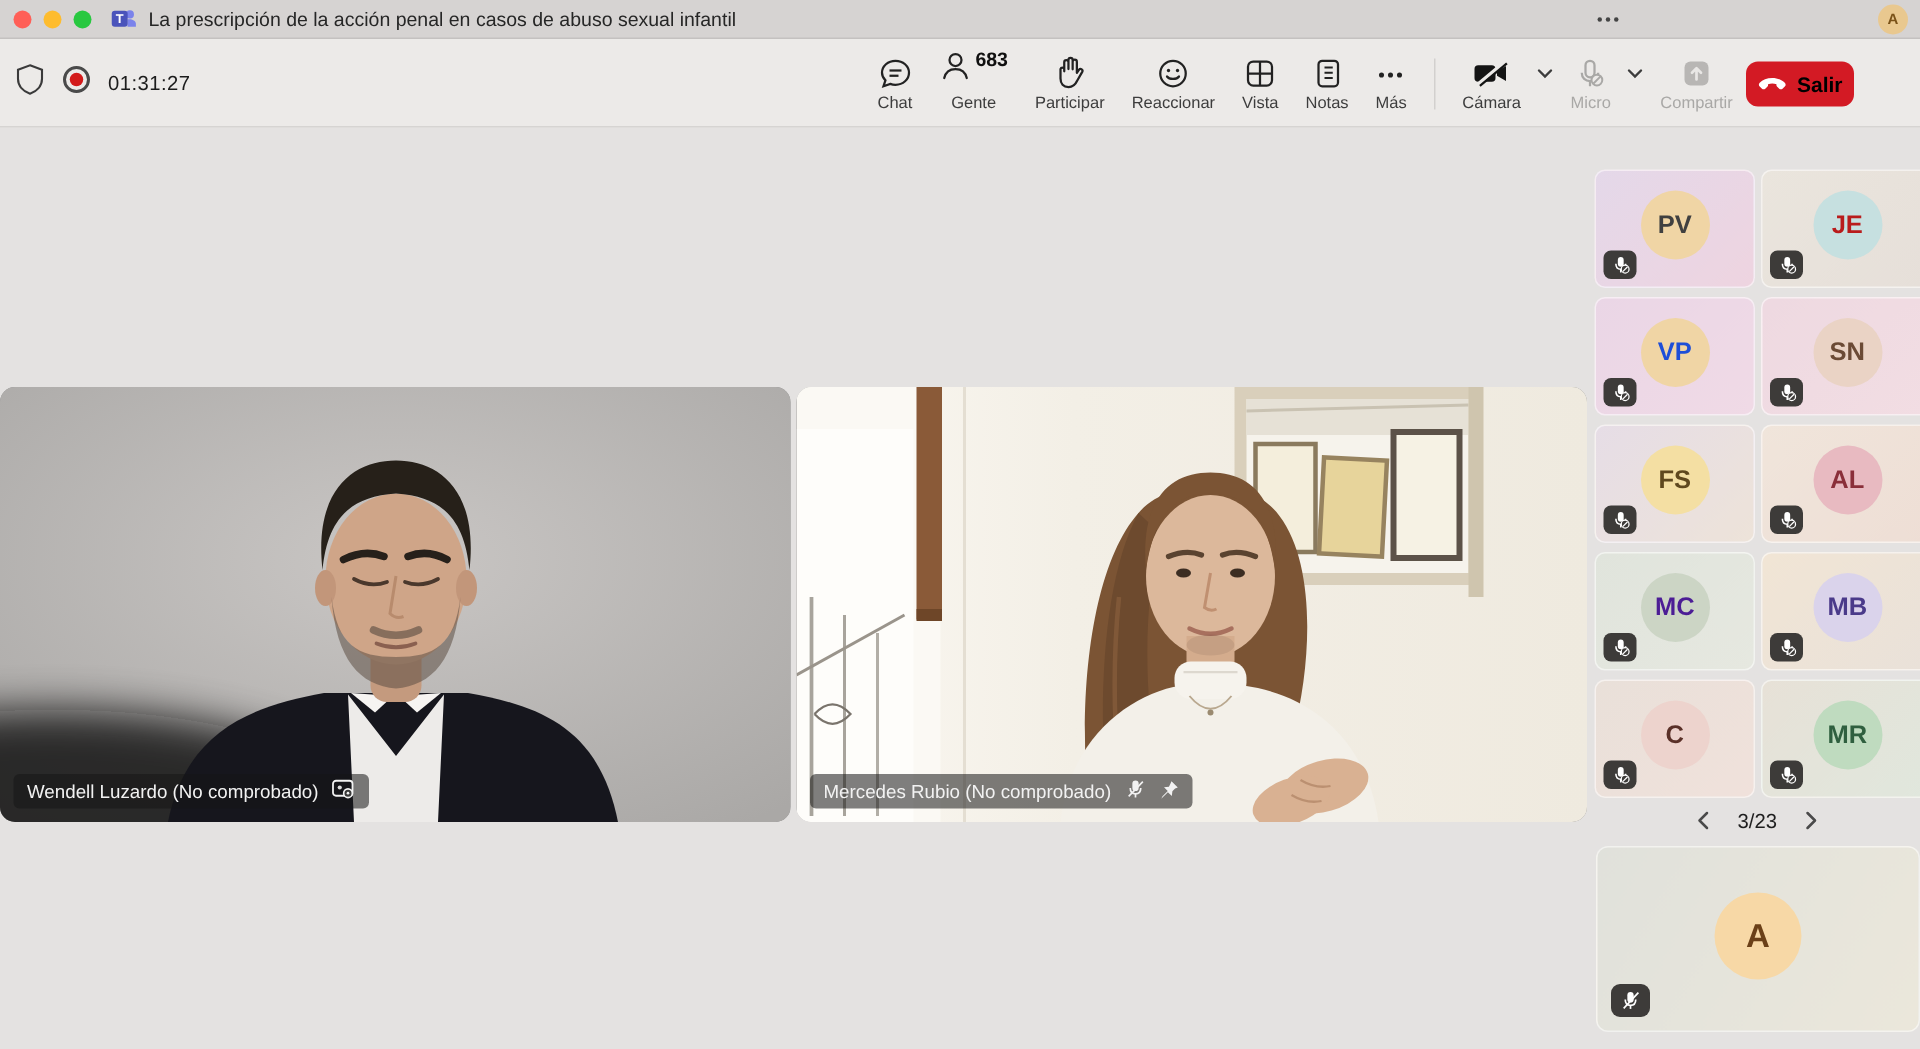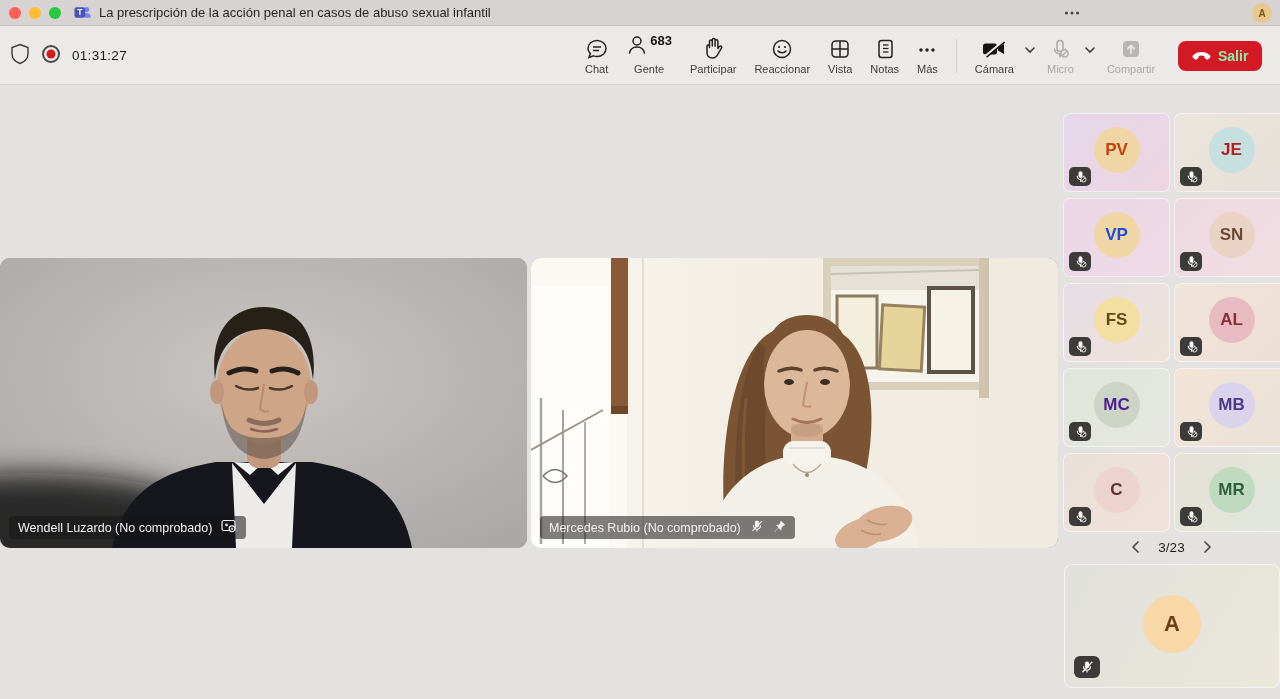--- a/index.html
+++ b/index.html
@@ -27,22 +27,22 @@
   .tool-btns { position:absolute; left:576px; top:0; height:59px; display:flex; align-items:center; }
   .tbtn { display:flex; flex-direction:column; align-items:center; justify-content:center; padding:4px 9px; cursor:default; }
   .ticon { height:24px; display:flex; align-items:flex-end; justify-content:center; }
   .tlabel { font-size:11px; color:#3d3d3d; margin-top:3px; white-space:nowrap; }
   .tlabel.dis { color:#a9a8a6; }
   .gente-row { display:flex; align-items:flex-start; }
   .count { font-weight:bold; font-size:13px; color:#101010; margin-left:2px; line-height:14px; }
   .vdivider { width:1px; height:34px; background:#d2d0ce; margin:0 9px; }
   .devgroup { display:flex; align-items:center; }
   .chev { margin:0 2px 14px 1px; }
-  .leave-btn { margin-left:14px; width:84px; height:30px; border-radius:8px; background:#d31a24;
-    color:#86efac; font-weight:bold; font-size:14px; display:flex; align-items:center; justify-content:center; gap:7px; }
+  .leave-btn { width:72px; height:30px; border-radius:8px; background:#d31a24;
+    color:#000000; font-weight:bold; font-size:14px; display:flex; align-items:center; justify-content:center; gap:7px; }
 
   
   .video { position:absolute; top:258px; height:290px; border-radius:10px; overflow:hidden; background:#888; }
   .video svg.scene { display:block; width:100%; height:100%; }
   #video-left { left:0; width:527px; }
   #video-right { left:531px; width:527px; }
   .name-pill { position:absolute; left:9px; bottom:9px; height:23px; border-radius:4px;
     background:rgba(22,22,22,0.55); display:flex; align-items:center; gap:9px; padding:0 9px;
     color:#f2f2f2; font-size:12.5px; white-space:nowrap; }
 
@@ -364,21 +364,21 @@
     <span>
       <svg width="13" height="13" viewBox="0 0 13 13">
           <path d="M8 0.8 L12.2 5 L10.4 5.7 L8.6 7.5 L8.2 10.7 L5.6 8.1 L2 11.7 L1.2 12.5 L2 10.9 L5.5 7.4 L3 4.9 L6.3 4.5 L7.2 2.6 Z" fill="#f2f2f2"></path>
         </svg>
     </span>
   </div>
 </div>
 
 <div class="pgrid">
     <div class="ptile" style="background: linear-gradient(135deg, rgb(228, 216, 233), rgb(238, 212, 224));">
-    <div class="pcircle" style="background: rgb(240, 213, 165); color: #c2410c;">PV</div>
+    <div class="pcircle" style="background: rgb(240, 213, 165); color: #404040;">PV</div>
     <div class="mic-badge">
       <svg width="13" height="13" viewBox="0 0 20 20">
           <rect x="7" y="2" width="6" height="10" rx="3" fill="#fff"></rect>
           <path d="M5 9 C5 12.6 7.2 14.6 10 14.6 C12.8 14.6 15 12.6 15 9" stroke="#fff" stroke-width="1.6" fill="none"></path>
           <line x1="10" y1="14.6" x2="10" y2="18" stroke="#fff" stroke-width="1.6"></line>
           <circle cx="14.5" cy="14.5" r="4" fill="#3d3b39" stroke="#fff" stroke-width="1.3"></circle>
           <line x1="12" y1="17" x2="17" y2="12" stroke="#fff" stroke-width="1.3"></line>
         </svg>
     </div>
   </div>

